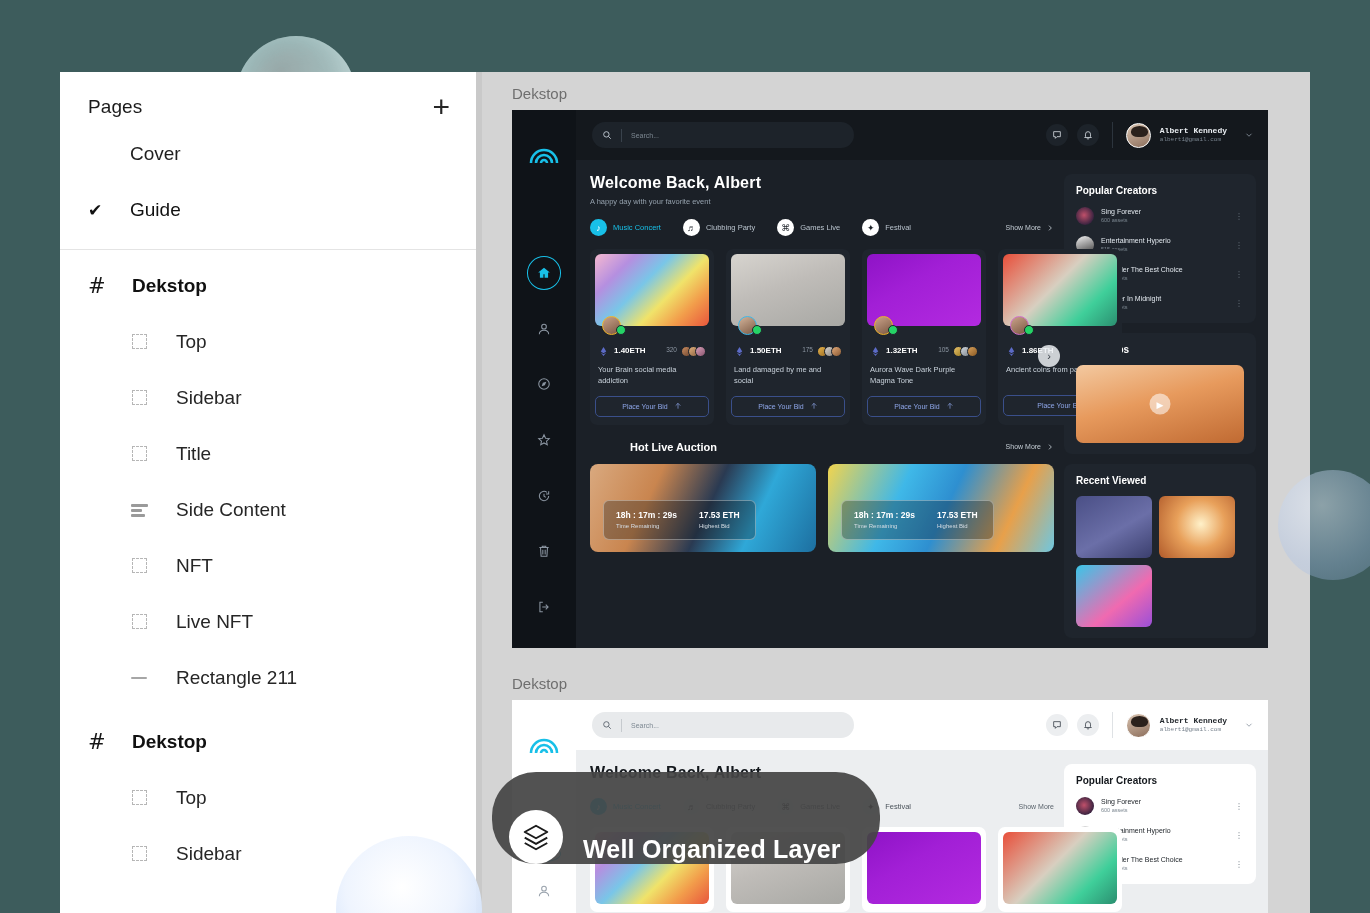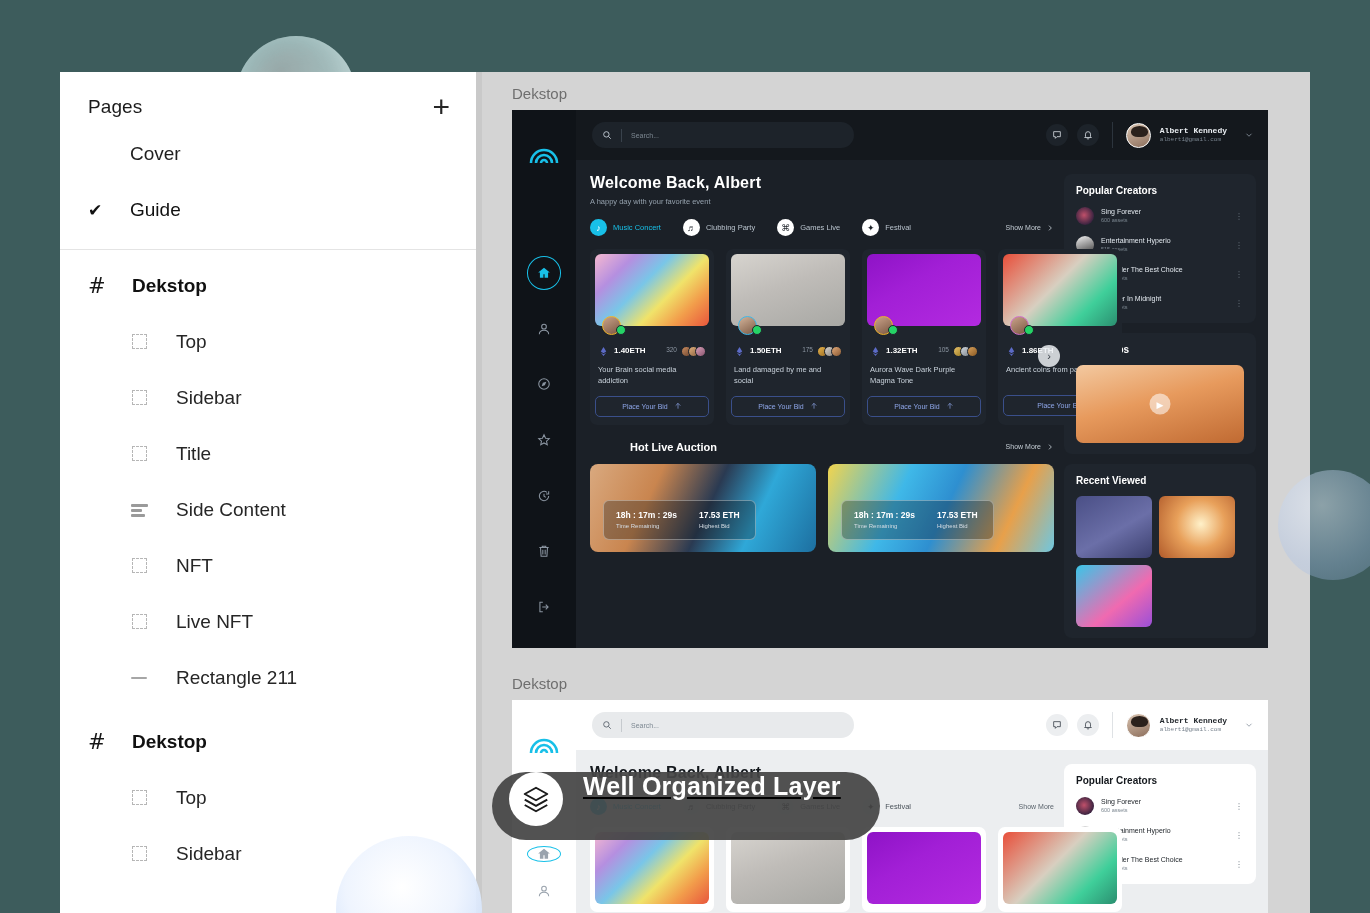--- a/index.html
+++ b/index.html
@@ -267,25 +267,24 @@
   .app-light .panel { background: #fff; }
   .app-light .panel-title { color: #14181d; }
   .app-light .creator-name { color: #22272c; }
   .app-light .nft-card { background: #fff; }
   .app-light .rail-item { color: #9aa3ad; }
   .app-light .vsep { background: #dfe2e5; }
   .app-light .search .sep { background: #c6cace; }
 
   
   #badge {
-    position: absolute; left: 492px; top: 772px; width: 388px; height: 68px;
+    position: absolute; left: 492px; top: 772px; width: 388px; height: 92px;
     border-radius: 44px; background: rgba(69,69,69,.93);
-    display: flex; align-items: flex-start; gap: 20px; padding-left: 17px;
+    display: flex; align-items: flex-end; gap: 20px; padding-left: 17px;
     z-index: 20;
-    text-decoration: underline;
   }
   #badge .badge-ico {
     width: 54px; height: 54px; border-radius: 50%; background: #fff;
     display: flex; align-items: center; justify-content: center; flex: 0 0 54px;
   }
   #badge .badge-text { font-size: 25px; color: #fff; font-weight: bold; letter-spacing: .2px; }
 </style>
 </head>
 <body>
 

